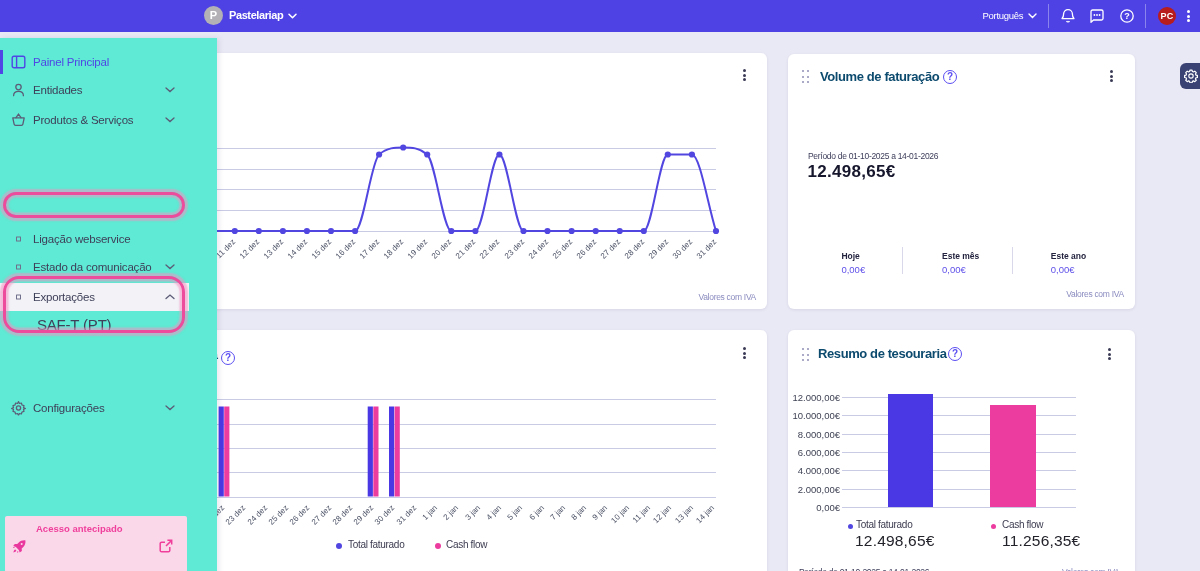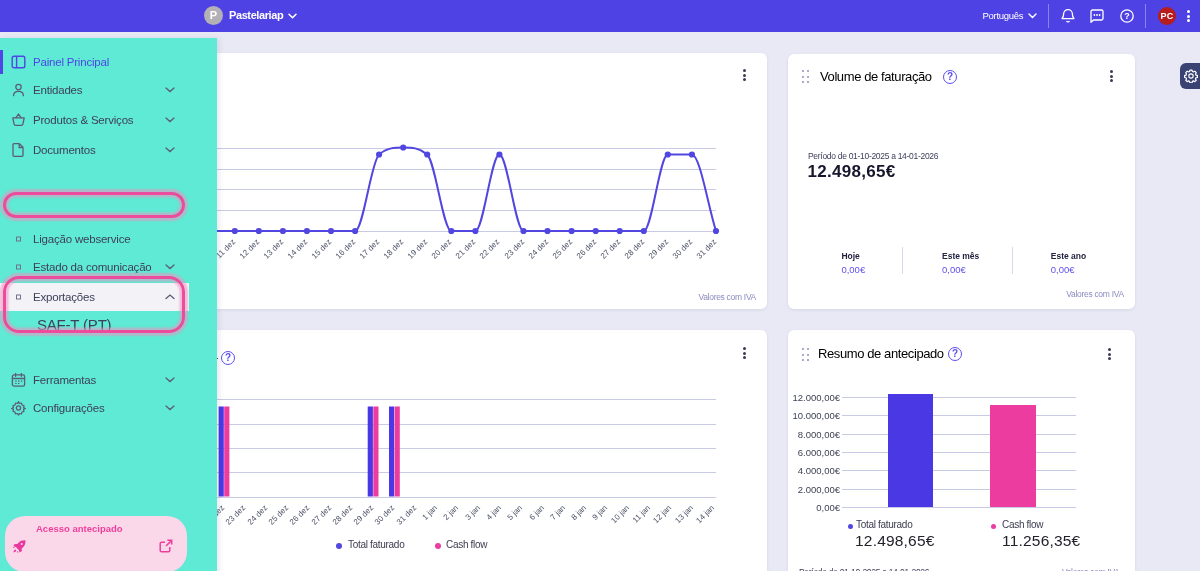--- a/index.html
+++ b/index.html
@@ -16,21 +16,21 @@
 .mi .chev{position:absolute;left:165px;top:50%;transform:translateY(-50%)}
 .mi .blt{position:absolute;left:16px;top:50%;transform:translateY(-50%);width:5px;height:5px;border:1.2px solid #70708c;border-radius:0.5px}
 .gl{position:absolute;height:1px;background:#c9cae4}
 .xlab{position:absolute;font-size:8px;color:#4c5266;white-space:nowrap;transform:translateX(-100%) rotate(-45deg);transform-origin:100% 50%}
 .ylab{position:absolute;font-size:9.5px;color:#3f4254;white-space:nowrap;text-align:right}
 .dots3{position:absolute;width:3px}
 .dots3 i{display:block;width:3px;height:3px;border-radius:50%;background:#3a3a55;margin-bottom:1.6px}
 .handle{position:absolute;width:9px;height:14px}
 .handle i{display:block;width:2.3px;height:2.3px;border-radius:50%;background:#8f8fb5;position:absolute}
 .qm{position:absolute;width:14px;height:14px;border:1.6px solid #5b4df2;border-radius:50%;color:#5b4df2;font-size:10px;font-weight:bold;text-align:center;line-height:11px}
-.ctitle{position:absolute;font-size:13px;letter-spacing:-0.4px;font-weight:normal;color:#000000;white-space:nowrap}
+.ctitle{position:absolute;font-size:13px;letter-spacing:-0.4px;font-weight:bold;color:#0c4a6e;white-space:nowrap}
 </style></head>
 <body>
 <div id="stage">
 
 <div class="card" id="card1" style="left:85px;top:53px;width:682px;height:256px">
 <div class="gl" style="left:0;top:95px;width:631px"></div>
 <div class="gl" style="left:0;top:115.5px;width:631px"></div>
 <div class="gl" style="left:0;top:136px;width:631px"></div>
 <div class="gl" style="left:0;top:157px;width:631px"></div>
 <div class="gl" style="left:0;top:178px;width:631px"></div>
@@ -186,21 +186,21 @@
 <div class="abs" style="left:100px;top:63.7px;width:45px;height:113.4px;background:#4a38e5"></div>
 <div class="abs" style="left:202px;top:74.8px;width:45.6px;height:102.3px;background:#ec3c9f"></div>
 <div class="handle" style="left:14px;top:18px">
         <i style="left:0px;top:0px"></i>
         <i style="left:4.6px;top:0px"></i>
         <i style="left:0px;top:5.5px"></i>
         <i style="left:4.6px;top:5.5px"></i>
         <i style="left:0px;top:11px"></i>
         <i style="left:4.6px;top:11px"></i>
       </div>
-<div class="ctitle" style="left:30px;top:16px">Resumo de antecipado</div>
+<div class="ctitle" style="left:30px;top:16px">Resumo de tesouraria</div>
 <div class="qm" style="left:160px;top:17px">?</div>
 <div class="dots3" style="left:320px;top:18px">
         <i></i>
         <i></i>
         <i></i>
       </div>
 <div class="abs" style="left:59.8px;top:193.5px;width:5px;height:5px;border-radius:50%;background:#5246e0"></div>
 <div class="abs" style="left:68px;top:189px;font-size:10px;letter-spacing:-0.3px;color:#3b3b50">Total faturado</div>
 <div class="abs" style="left:67px;top:202px;font-size:15.5px;letter-spacing:0.2px;color:#22222a">12.498,65€</div>
 <div class="abs" style="left:202.8px;top:193.5px;width:5px;height:5px;border-radius:50%;background:#ec3c9f"></div>
@@ -266,74 +266,53 @@
   <div class="mi" style="top:68px">
     <svg class="ic" width="15" height="15" viewBox="0 0 15 15">
           <path d="M1.8 5.4 h11.4 l-1.3 6.2 a1.6 1.6 0 0 1 -1.6 1.3 h-5.6 a1.6 1.6 0 0 1 -1.6 -1.3 z" fill="none" stroke="#5c5c77" stroke-width="1.3" stroke-linejoin="round"></path>
           <path d="M5 5.2 L7.5 1.6 L10 5.2" fill="none" stroke="#5c5c77" stroke-width="1.3" stroke-linecap="round"></path>
         </svg>
     <span class="txt">Produtos &amp; Serviços</span>
     <svg class="chev" width="10" height="6" viewBox="0 0 10 6">
           <path d="M1 1 l4 3.6 L9 1" fill="none" stroke="#5c5c77" stroke-width="1.3" stroke-linecap="round"></path>
         </svg>
   </div>
-  <div class="mi" style="top:98px">
-    <svg class="ic" width="15" height="15" viewBox="0 0 15 15">
-          <path d="M3 1.2 h5.4 l3.6 3.6 v8 a1 1 0 0 1 -1 1 h-8 a1 1 0 0 1 -1 -1 v-10.6 a1 1 0 0 1 1 -1 z" fill="none" stroke="#5c5c77" stroke-width="1.3" stroke-linejoin="round"></path>
-          <path d="M8.2 1.4 v3.6 h3.6" fill="none" stroke="#5c5c77" stroke-width="1.3"></path>
-        </svg>
-    <span class="txt">Documentos</span>
-    <svg class="chev" width="10" height="6" viewBox="0 0 10 6">
-          <path d="M1 1 l4 3.6 L9 1" fill="none" stroke="#5c5c77" stroke-width="1.3" stroke-linecap="round"></path>
-        </svg>
-  </div>
   <div class="mi" style="top:187px">
     <span class="blt"></span>
     <span class="txt">Ligação webservice</span>
   </div>
   <div class="mi" style="top:215px">
     <span class="blt"></span>
     <span class="txt">Estado da comunicação</span>
     <svg class="chev" width="10" height="6" viewBox="0 0 10 6">
           <path d="M1 1 l4 3.6 L9 1" fill="none" stroke="#5c5c77" stroke-width="1.3" stroke-linecap="round"></path>
         </svg>
   </div>
   <div class="mi" style="top:245px;background:#f2f2f7">
     <span class="blt"></span>
     <span class="txt">Exportações</span>
     <svg class="chev" width="10" height="6" viewBox="0 0 10 6">
           <path d="M1 4.6 L5 1 l4 3.6" fill="none" stroke="#5c5c77" stroke-width="1.3" stroke-linecap="round"></path>
         </svg>
   </div>
   <div class="mi" style="top:272px">
     <span class="txt" style="left:37px;font-size:15px">SAF-T (PT)</span>
-  </div>
-  <div class="mi" style="top:328px">
-    <svg class="ic" width="15" height="15" viewBox="0 0 15 15">
-          <rect x="1.4" y="2.4" width="12.2" height="11.2" rx="1.6" fill="none" stroke="#5c5c77" stroke-width="1.3"></rect>
-          <path d="M4.6 1 v2.8 M10.4 1 v2.8 M1.4 6 h12.2" stroke="#5c5c77" stroke-width="1.3" stroke-linecap="round"></path>
-          <path d="M4.2 8.6 h1.4 M7 8.6 h1.4 M9.8 8.6 h1.4 M4.2 11 h1.4 M7 11 h1.4" stroke="#5c5c77" stroke-width="1.2"></path>
-        </svg>
-    <span class="txt">Ferramentas</span>
-    <svg class="chev" width="10" height="6" viewBox="0 0 10 6">
-          <path d="M1 1 l4 3.6 L9 1" fill="none" stroke="#5c5c77" stroke-width="1.3" stroke-linecap="round"></path>
-        </svg>
   </div>
   <div class="mi" style="top:356px">
     <svg class="ic" width="15" height="15" viewBox="0 0 15 15">
           <circle cx="7.5" cy="7.5" r="2.1" fill="none" stroke="#5c5c77" stroke-width="1.3"></circle>
           <path d="M7.5 1.1 l.9 1.9 2-.5 .6 2 2 .6 -.5 2 1.9.9 -1.9.9 .5 2 -2 .6 -.6 2 -2-.5 -.9 1.9 -.9-1.9 -2 .5 -.6-2 -2-.6 .5-2 -1.9-.9 1.9-.9 -.5-2 2-.6 .6-2 2 .5 z" fill="none" stroke="#5c5c77" stroke-width="1.2" stroke-linejoin="round"></path>
         </svg>
     <span class="txt">Configurações</span>
     <svg class="chev" width="10" height="6" viewBox="0 0 10 6">
           <path d="M1 1 l4 3.6 L9 1" fill="none" stroke="#5c5c77" stroke-width="1.3" stroke-linecap="round"></path>
         </svg>
   </div>
 
-  <div class="abs" style="left:5px;top:478px;width:182px;height:56px;background:#fbd7ea;border-radius:20px">
+  <div class="abs" style="left:5px;top:478px;width:182px;height:56px;background:#fbd7ea;border-radius:2px">
     <svg class="abs" style="left:7px;top:23px" width="15" height="15" viewBox="0 0 15 15">
           <g fill="#e9399e">
             <path d="M13.6 1.4 c-2.8-.4-5.2.5-6.8 2.1 l-1.6 1.6 -2.4-.2 -1.6 2.2 2.7.9 2.9 2.9 .9 2.7 2.2-1.6 -.2-2.4 1.6-1.6 c1.6-1.6 2.5-4 2.1-6.8 z"></path>
             <circle cx="9.7" cy="5.1" r="1" fill="#fbd7ea"></circle>
             <path d="M3.3 10.6 c-.8.2-1.6 1-1.9 2.9 1.9-.3 2.7-1.1 2.9-1.9 z"></path>
             <path d="M1 8.3 l1.3-.4 .5.9 -1.4.3 z"></path>
             <path d="M6 13.8 l.4-1.3 -.9-.5 -.3 1.4 z"></path>
           </g>
         </svg>
     <div class="abs" style="left:31px;top:7px;font-size:9.5px;font-weight:bold;color:#ef3f9b">Acesso antecipado</div>

